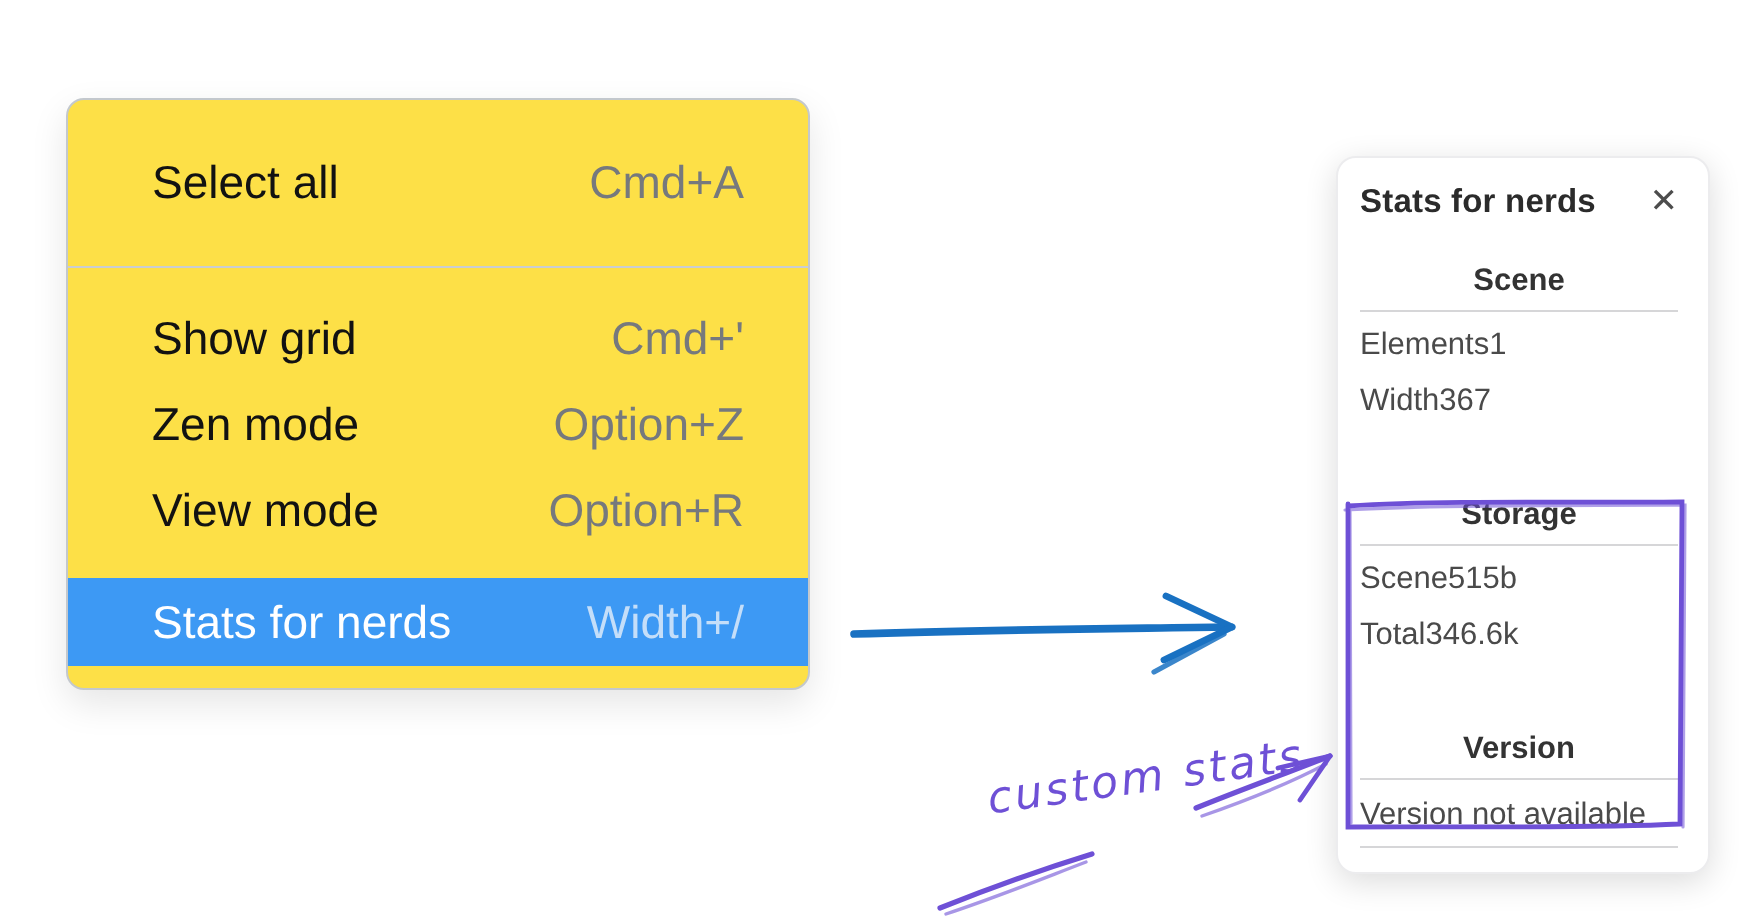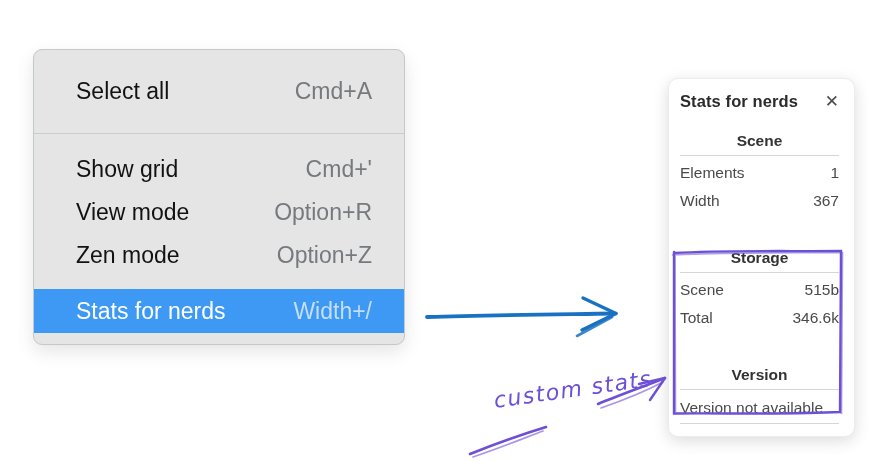--- a/index.html
+++ b/index.html
@@ -7,21 +7,21 @@
     width:873px;height:461px;position:relative;overflow:hidden;
     background:#ffffff;
     font-family:"Liberation Sans","DejaVu Sans",sans-serif;
     -webkit-font-smoothing:antialiased;
   }
 
   
   .menu{
     position:absolute;left:33px;top:49px;width:372px;height:296px;
     box-sizing:border-box;
-    background:#e5e5e5;
+    background:#fde047;
     border:1.5px solid #c3c8cd;
     border-radius:9px;
     box-shadow:0 7px 18px rgba(0,0,0,0.10);
     font-size:23px;color:#121212;
     overflow:hidden;
   }
   .menu-top{height:83px;display:flex;align-items:center;}
   .menu-divider{height:0;border-top:1.5px solid #c9cdd2;}
   .menu-bottom{padding-top:14px;}
   .menu-item{
@@ -54,21 +54,21 @@
     border:none;background:none;padding:0;margin:0;
     font-size:17px;color:#4d4d4d;line-height:1;cursor:pointer;
     font-family:"DejaVu Sans",sans-serif;font-weight:400;
   }
   .sec-heading{
     text-align:center;font-weight:700;color:#333;font-size:15.5px;
     padding:4px 0 5px;border-bottom:1px solid #d6d6d8;
     margin-top:30px;margin-bottom:3px;
   }
   .sec-heading.first{margin-top:17px;}
-  .stat-row{display:flex;justify-content:space-between;line-height:28px;}
+  .stat-row{display:flex;justify-content:flex-start;line-height:28px;}
   .stat-note{line-height:30px;border-bottom:1px solid #d6d6d8;color:#4a4a4a;}
 
   
   .overlay{position:absolute;left:0;top:0;width:873px;height:461px;pointer-events:none;}
   .handwriting{
     position:absolute;left:494px;top:388px;
     color:var(--annotation-violet,#6e50d6);
     font-size:22px;font-style:italic;letter-spacing:1.5px;
     transform:rotate(-8deg);transform-origin:left center;
     font-family:"DejaVu Sans","Liberation Sans",sans-serif;
@@ -85,26 +85,26 @@
       <span class="shortcut">Cmd+A</span>
     </div>
   </div>
   <div class="menu-divider"></div>
   <div class="menu-bottom">
     <div class="menu-item">
       <span>Show grid</span>
       <span class="shortcut">Cmd+'</span>
     </div>
     <div class="menu-item">
+      <span>Zen mode</span>
+      <span class="shortcut">Option+Z</span>
+    </div>
+    <div class="menu-item">
       <span>View mode</span>
       <span class="shortcut">Option+R</span>
-    </div>
-    <div class="menu-item">
-      <span>Zen mode</span>
-      <span class="shortcut">Option+Z</span>
     </div>
     <div class="menu-item highlighted">
       <span>Stats for nerds</span>
       <span class="shortcut">Width+/</span>
     </div>
   </div>
 </div>
 
 <div class="panel">
   <div class="panel-header">

